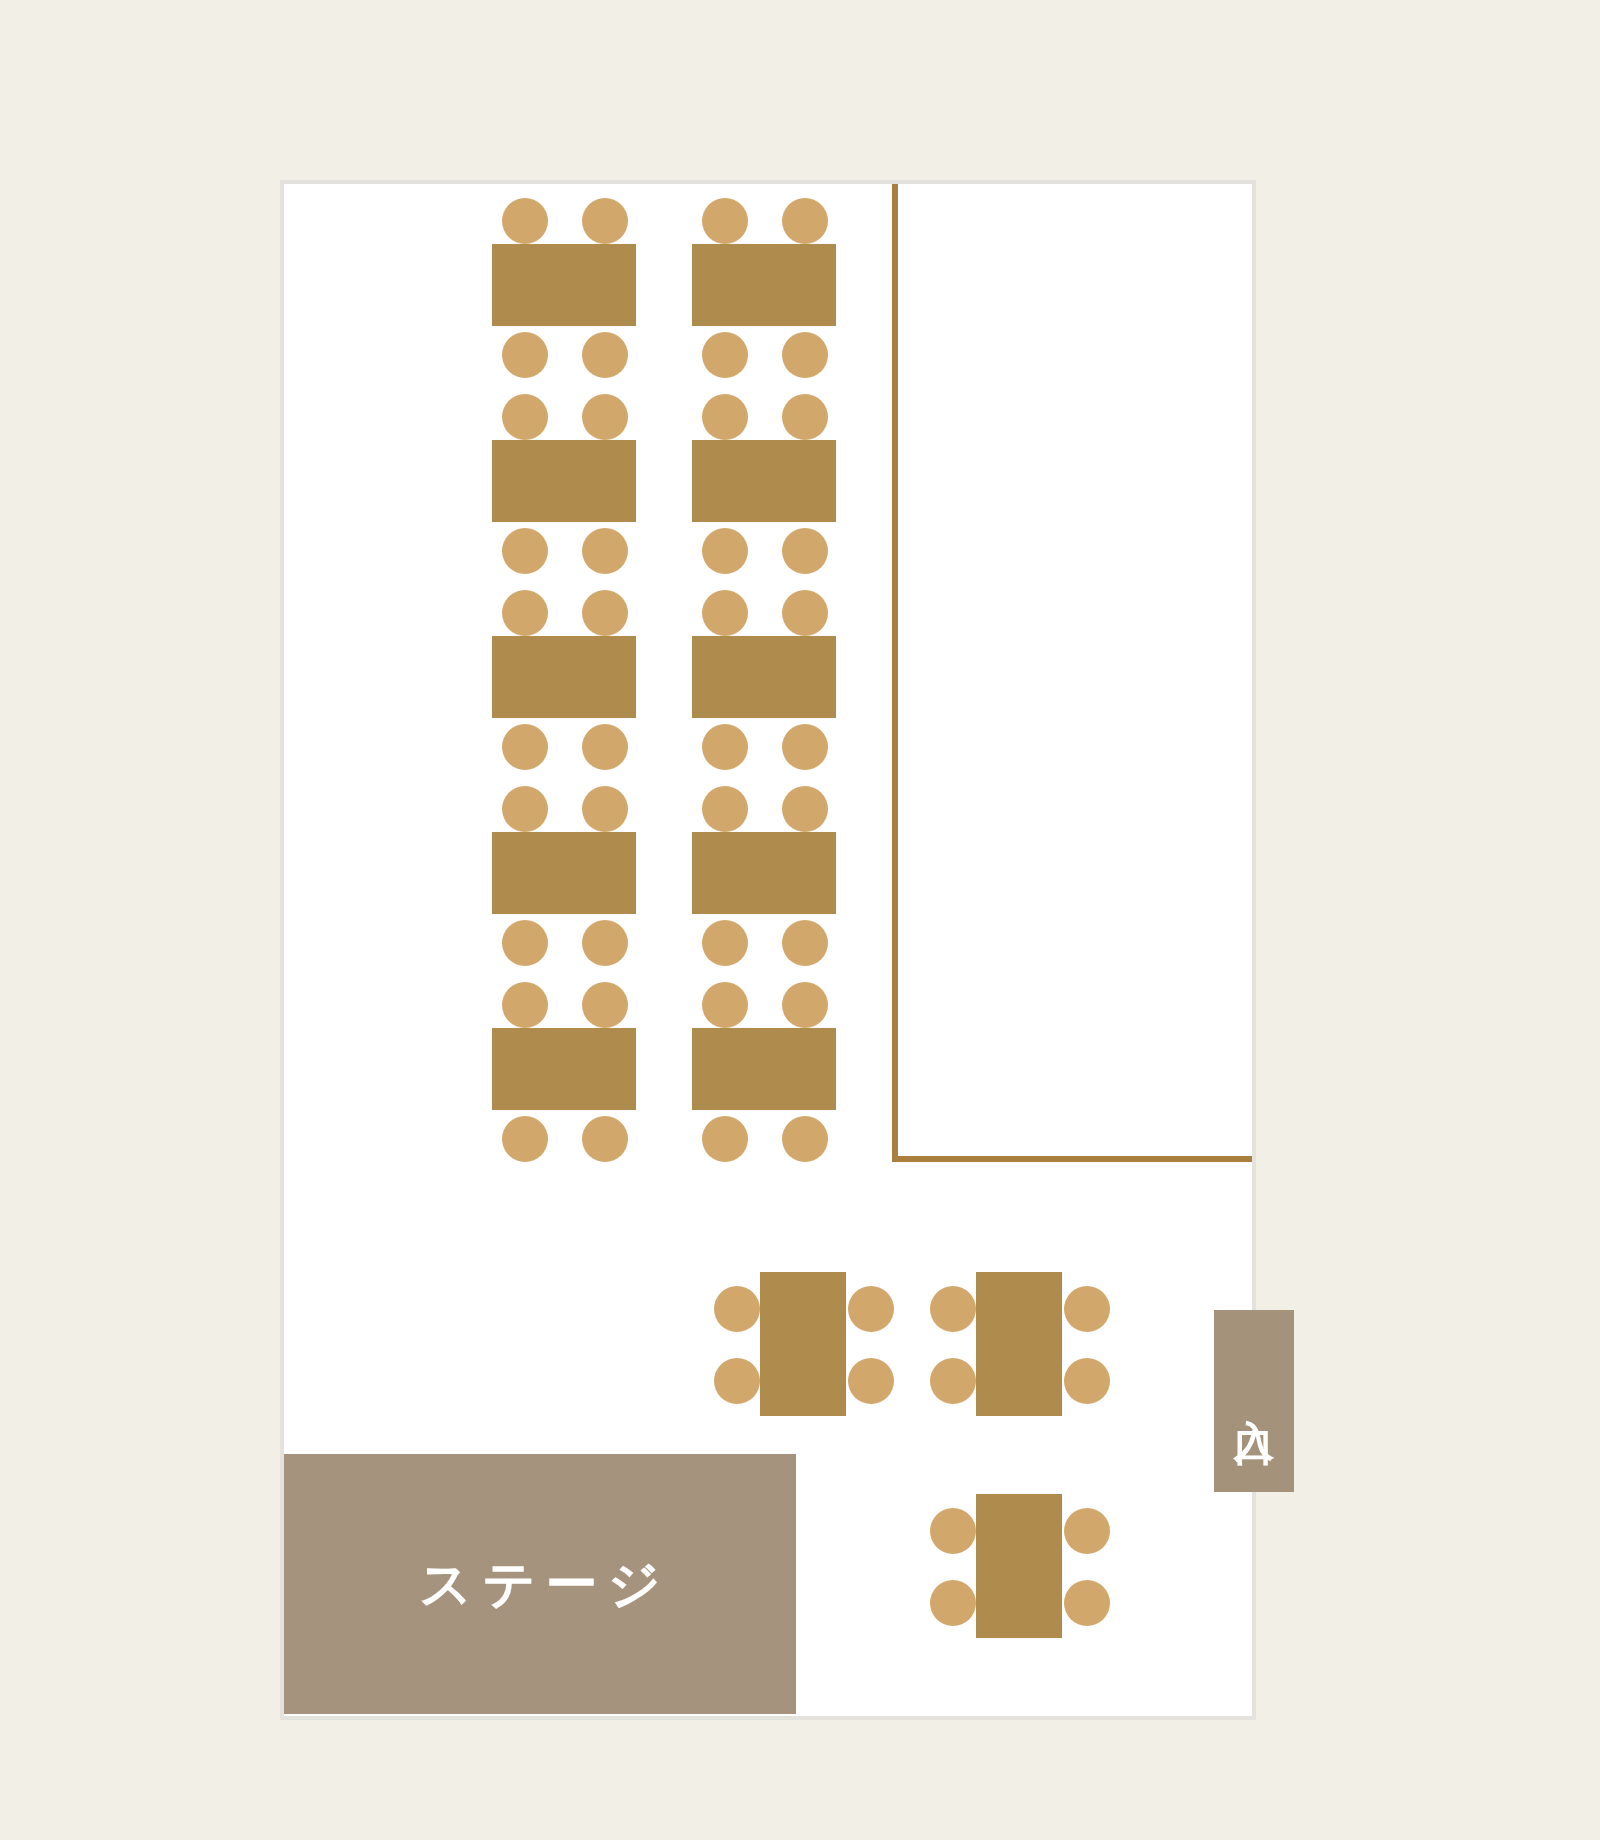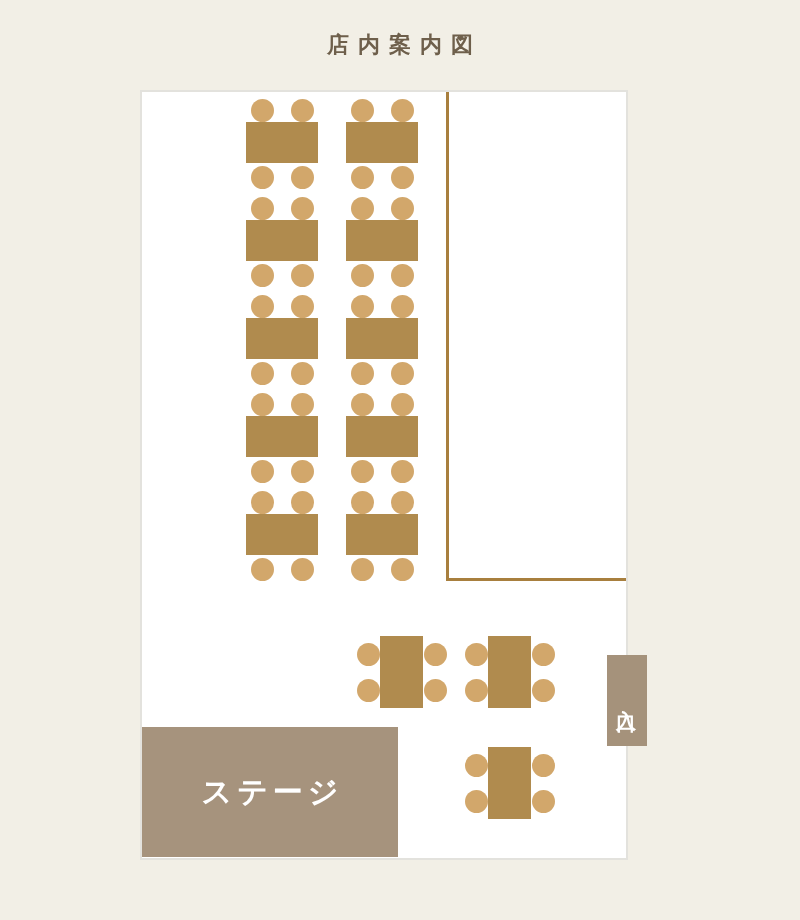--- a/index.html
+++ b/index.html
@@ -79,21 +79,21 @@
     top: 727px;
     width: 256px;
     height: 130px;
     background: var(--stage, #a6937d);
     display: flex;
     align-items: center;
     justify-content: center;
   }
   .stage-label {
     color: var(--label_text, #ffffff);
-    font-size: 30px;
+    font-size: 26px;
     font-weight: bold;
     letter-spacing: 5px;
     text-indent: 5px;
   }
   .entrance {
     position: absolute;
     left: 607px;
     top: 655px;
     width: 40px;
     height: 91px;
@@ -108,21 +108,20 @@
     font-weight: bold;
     writing-mode: vertical-rl;
     text-orientation: upright;
     letter-spacing: 8px;
   }
 </style>
 </head>
 <body>
 
 <div id="app">
-  <div class="page-title">店内案内図</div>
 
   <div class="floor"></div>
 
   <div id="walls-layer">
       <div class="wall" style="left: 446px; top: 92px; width: 3px; height: 489px;"></div>
       <div class="wall" style="left: 446px; top: 578px; width: 180px; height: 3px;"></div>
     </div>
 
   <div id="tables-layer">
       <div class="table-rect" style="left: 246px; top: 122px; width: 72px; height: 41px;"></div>

